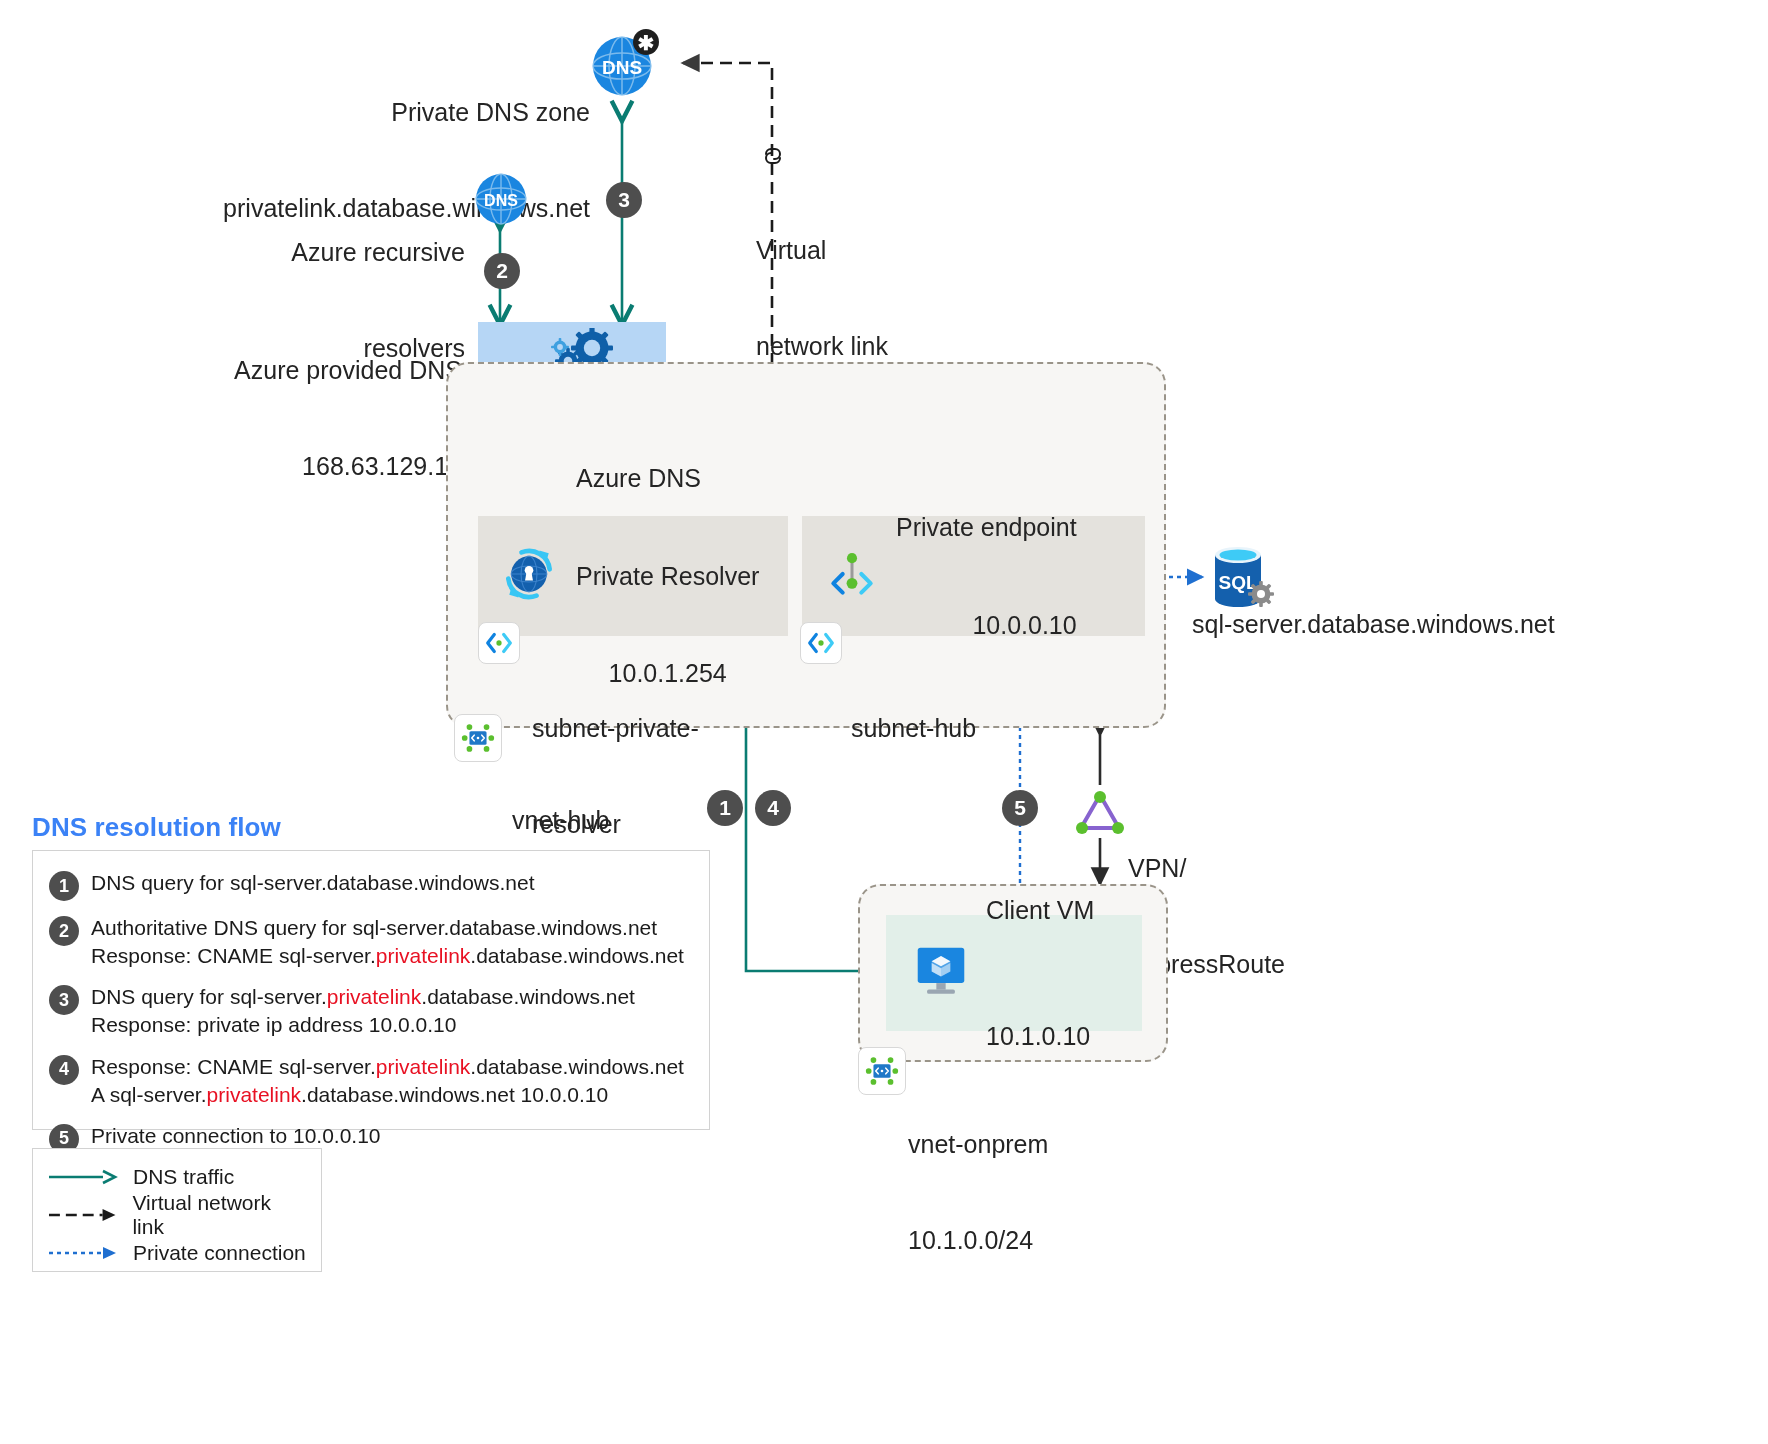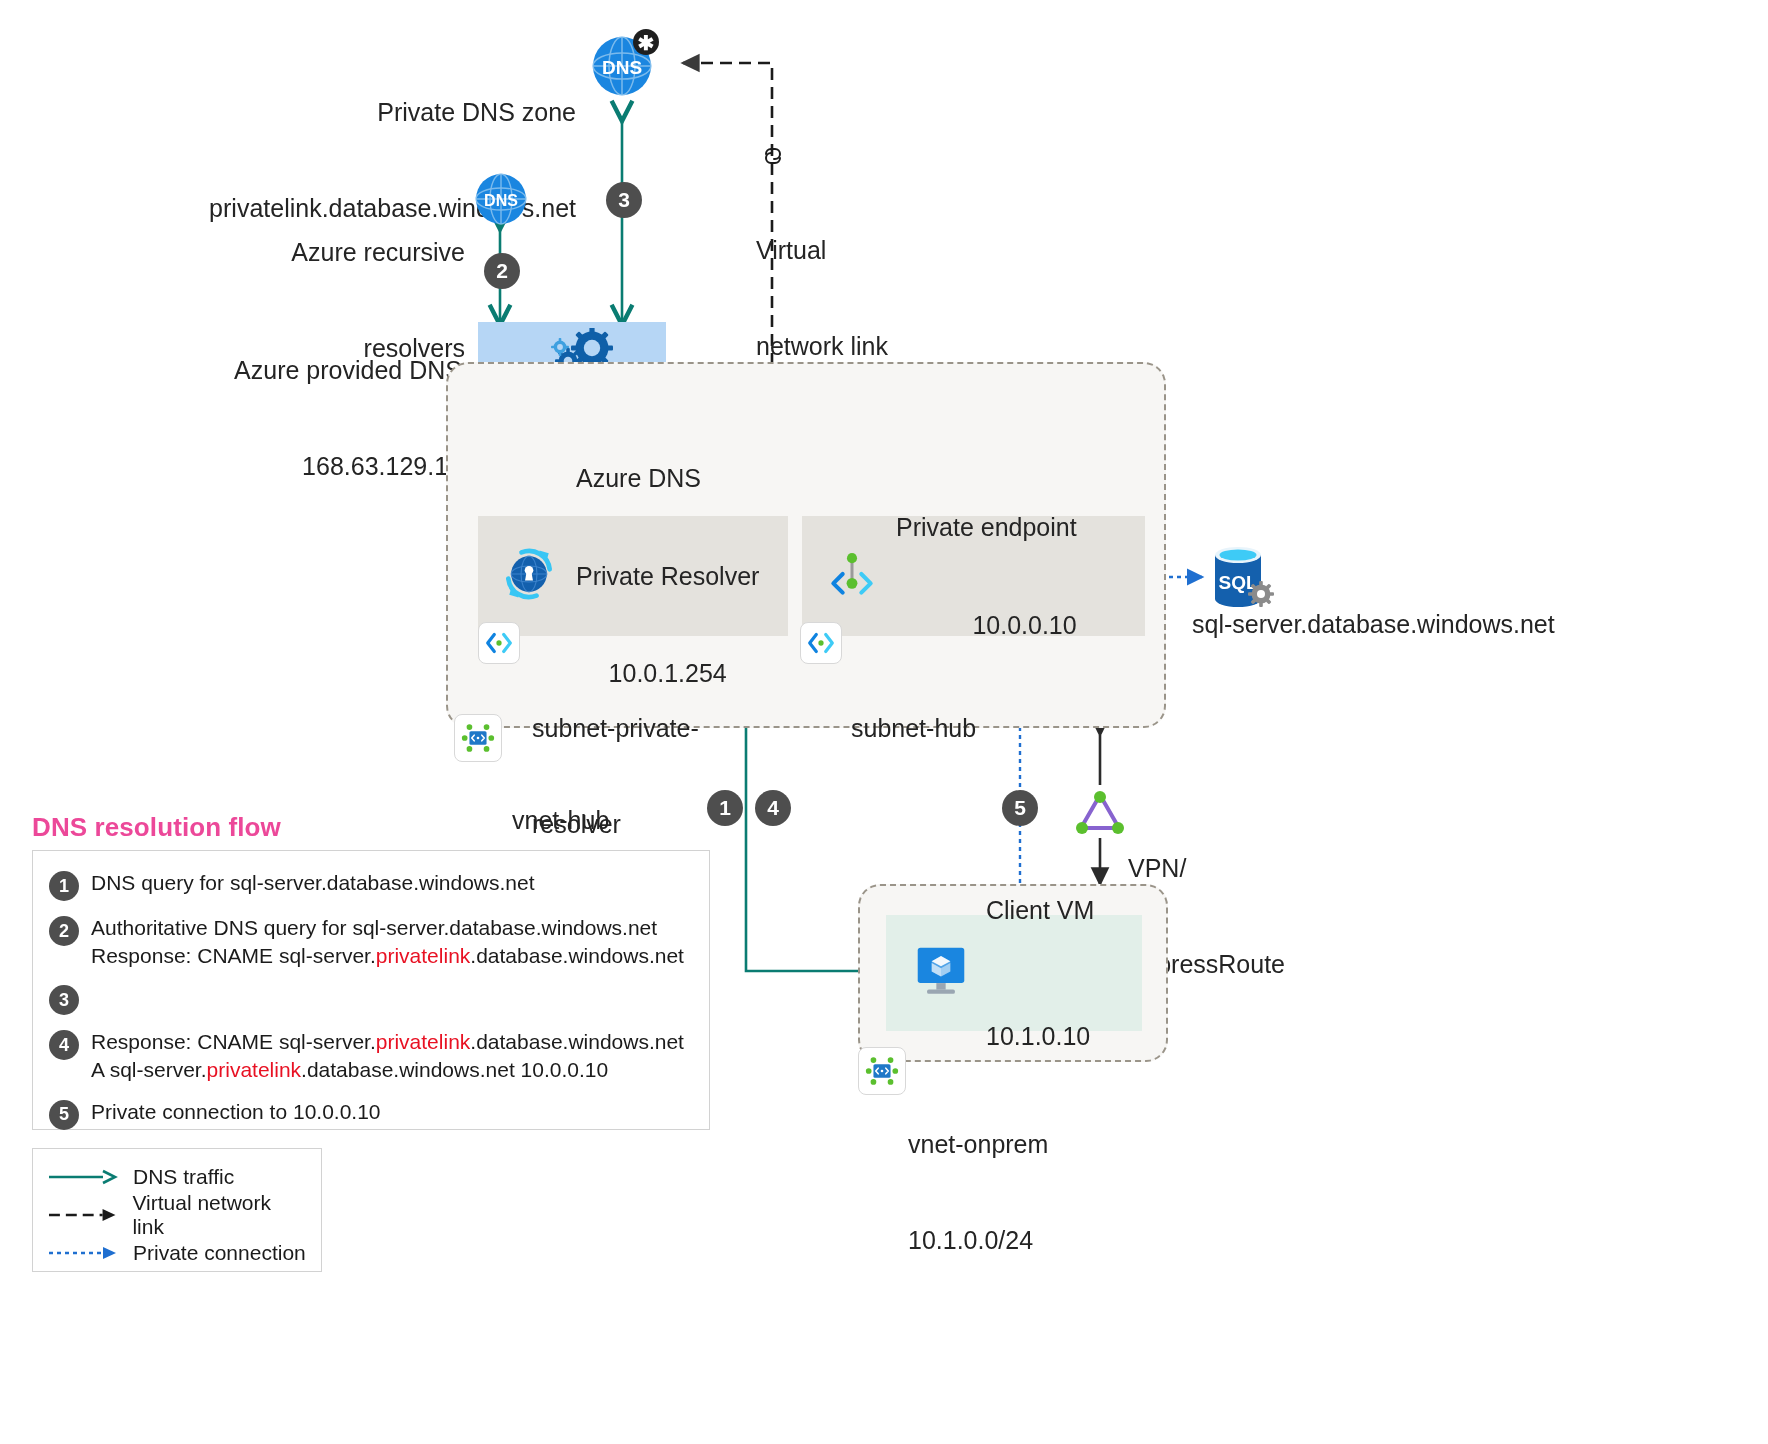--- a/index.html
+++ b/index.html
@@ -67,21 +67,21 @@
     width:36px;height:36px;border-radius:50%;
     background:#4e4e4e;color:#ffffff;
     font-size:21px;font-weight:bold;
     display:flex;align-items:center;justify-content:center;
     font-family:"Liberation Sans",sans-serif;
   }
 
   
   .flow-title{
     position:absolute;
-    font-size:26px;font-weight:bold;color:#ec4899;
+    font-size:26px;font-weight:bold;color:#3b82f6;
     letter-spacing:.1px;
   }
   .panel{
     position:absolute;
     background:#ffffff;
     border:1px solid #d2d2d2;
     box-sizing:border-box;
   }
   .flow-row{display:flex;align-items:flex-start;gap:12px;}
   .flow-bub{
@@ -157,21 +157,21 @@
     <g stroke="#1f6fd0" stroke-width="2.4" fill="none" stroke-dasharray="4,4">
       <line x1="1145" y1="577" x2="1202" y2="577" marker-end="url(#ah-blue)"></line>
     </g>
 
     <g stroke="#2b2b2b" stroke-width="2.6" fill="none">
       <line x1="1100" y1="735" x2="1100" y2="785" marker-start="url(#ah-black-both)"></line>
       <line x1="1100" y1="838" x2="1100" y2="884" marker-end="url(#ah-black-both)"></line>
     </g>
   </svg>
 
-  <div class="abs lbl r" style="left:206px;top:32px;width:370px;">
+  <div class="abs lbl r" style="left:220px;top:32px;width:370px;">
     <div>Private DNS zone</div>
     <div>privatelink.database.windows.net</div>
   </div>
 
   <div class="abs" style="left:590px;top:28px;width:70px;height:70px;">
     <svg viewBox="0 0 70 70" width="70" height="70" xmlns="http://www.w3.org/2000/svg">
       <circle cx="32" cy="38" r="29" fill="#1a86e0"></circle>
       <g stroke="#8cc4ef" stroke-width="1.5" fill="none" opacity=".85">
         <ellipse cx="32" cy="38" rx="13" ry="29"></ellipse>
         <ellipse cx="32" cy="38" rx="29" ry="13"></ellipse>
@@ -475,20 +475,24 @@
         </div>
         <div class="flow-row" style="margin-bottom: 13px;">
           <div class="flow-bub">2</div>
           <div class="flow-txt">
             <div><span>Authoritative DNS query for sql-server.database.windows.net</span></div>
             <div><span>Response: CNAME sql-server.</span><span class="pl">privatelink</span><span>.database.windows.net</span></div>
           </div>
         </div>
         <div class="flow-row" style="margin-bottom: 13px;">
           <div class="flow-bub">3</div>
+          <div class="flow-txt">
+            <div><span>DNS query for sql-server.</span><span class="pl">privatelink</span><span>.database.windows.net</span></div>
+            <div><span>Response: private ip address 10.0.0.10</span></div>
+          </div>
         </div>
         <div class="flow-row" style="margin-bottom: 13px;">
           <div class="flow-bub">4</div>
           <div class="flow-txt">
             <div><span>Response: CNAME sql-server.</span><span class="pl">privatelink</span><span>.database.windows.net</span></div>
             <div><span>A sql-server.</span><span class="pl">privatelink</span><span>.database.windows.net 10.0.0.10</span></div>
           </div>
         </div>
         <div class="flow-row" style="margin-bottom: 13px;">
           <div class="flow-bub">5</div>

